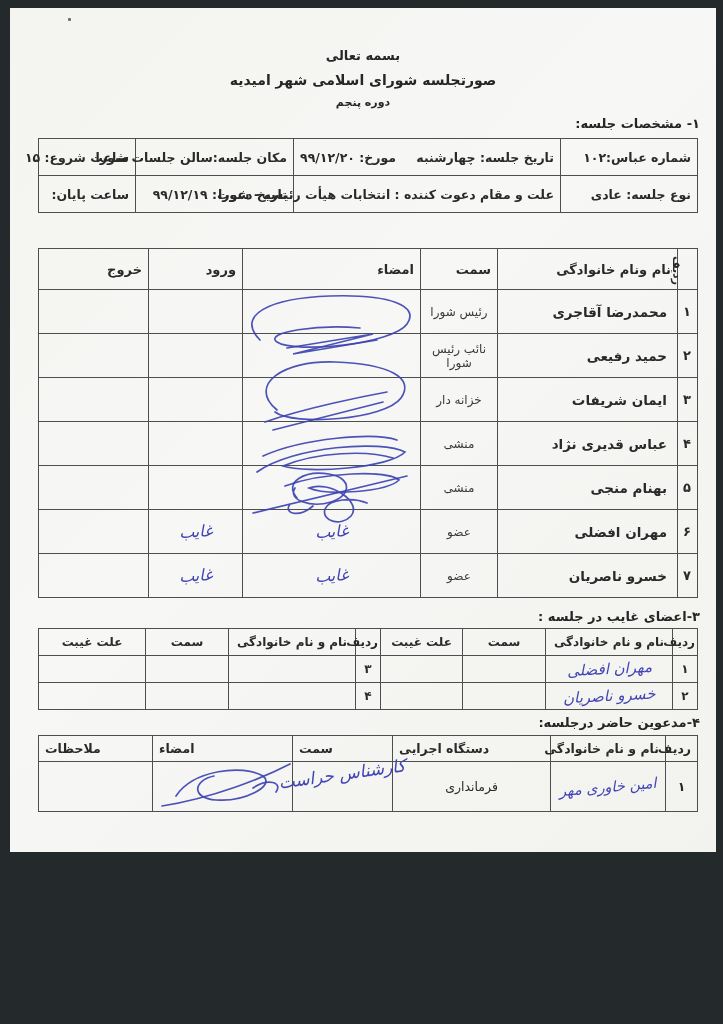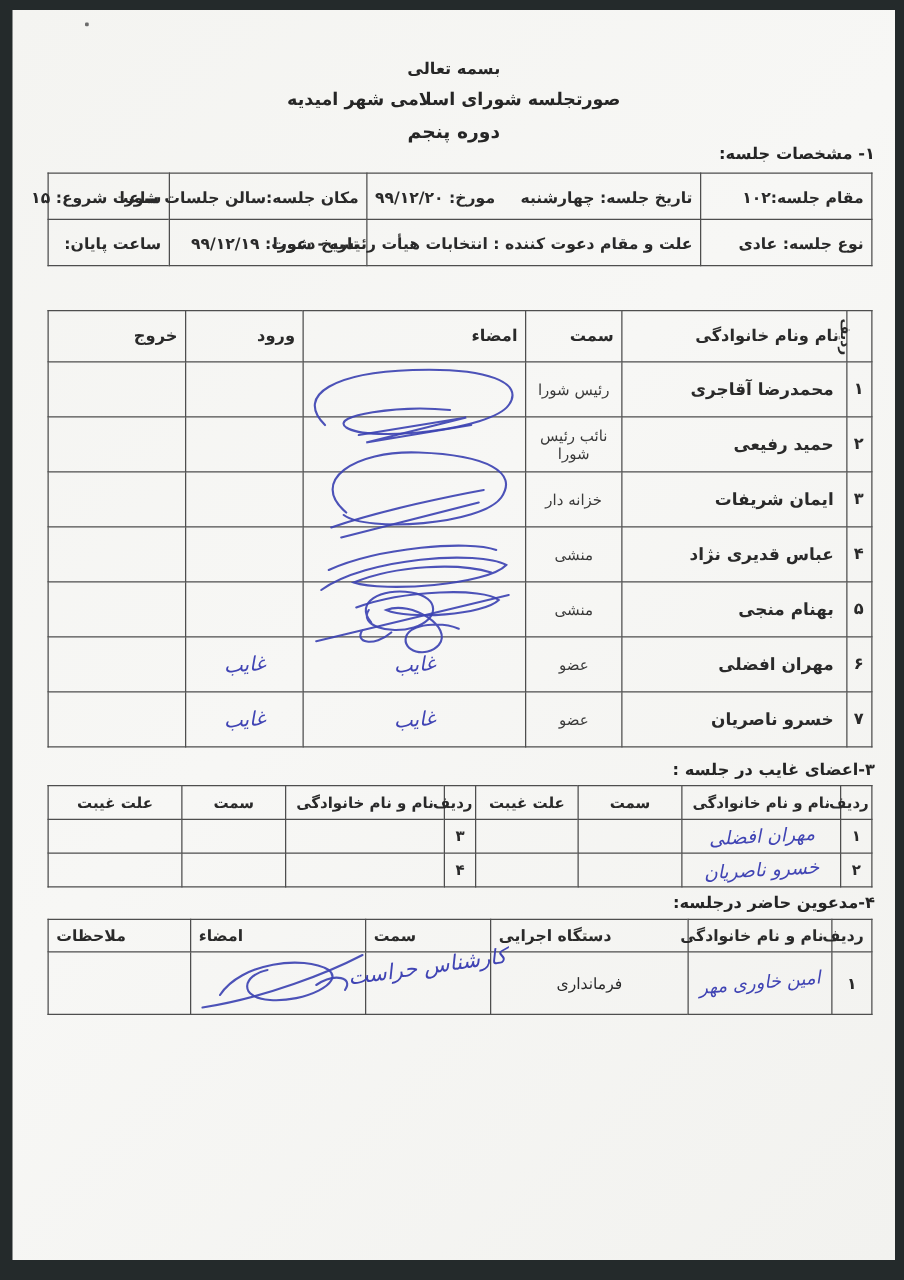--- a/index.html
+++ b/index.html
@@ -3,29 +3,29 @@
 <meta charset="utf-8">
 <style>
   html,body{margin:0;padding:0;}
   body{
     width:723px;height:1024px;position:relative;overflow:hidden;
     background:#242a2b;
     font-family:"DejaVu Sans",sans-serif;
     direction:rtl;
   }
   .paper{
-    position:absolute;left:10px;top:8px;width:706px;height:1000px;
+    position:absolute;left:10px;top:8px;width:706px;height:844px;
     background:linear-gradient(135deg,#f4f4f1 0%,#f7f7f5 45%,#f2f2ef 100%);
     direction:rtl;
   }
   .dot{position:absolute;left:58px;top:10px;width:3px;height:3px;background:#6b6b6b;border-radius:1px;}
   .doc-header{position:absolute;top:40px;left:0;right:0;text-align:center;color:#262626;}
   .doc-header .l1{font-size:13px;font-weight:700;margin-bottom:9px;}
   .doc-header .l2{font-size:14px;font-weight:700;margin-bottom:8px;}
-  .doc-header .l3{font-size:15px;font-weight:700;}
+  .doc-header .l3{font-size:11px;font-weight:700;}
   .sec-label{position:absolute;right:16px;font-size:13px;font-weight:700;color:#252525;}
   .sec1{top:108px;}
   .sec2{top:214px;}
   .sec3{top:601px;}
   .sec4{top:707px;}
   table{border-collapse:collapse;table-layout:fixed;position:absolute;left:28px;width:659px;background:transparent;}
   td,th{border:1px solid #4e4e4e;padding:0 6px;color:#2a2a2a;overflow:visible;vertical-align:middle;}
   .t1{top:130px;}
   .t1 td{height:36px;font-size:12.5px;font-weight:700;text-align:right;white-space:nowrap;}
   .t1 .split{display:flex;justify-content:space-between;align-items:center;}
@@ -67,21 +67,21 @@
 
   <table class="t1">
     <colgroup>
         <col style="width:137px">
         <col style="width:267px">
         <col style="width:158px">
         <col style="width:97px">
       </colgroup>
     <tbody>
         <tr>
-      <td>مقام جلسه:۱۰۲</td>
+      <td>شماره عباس:۱۰۲</td>
       <td>
         <span class="split">
           <span>تاریخ جلسه: چهارشنبه</span>
           <span>مورخ: ۹۹/۱۲/۲۰</span>
         </span>
       </td>
       <td>مکان جلسه:سالن جلسات شورا</td>
       <td>ساعت شروع: ۱۵</td>
     </tr>
     <tr>

